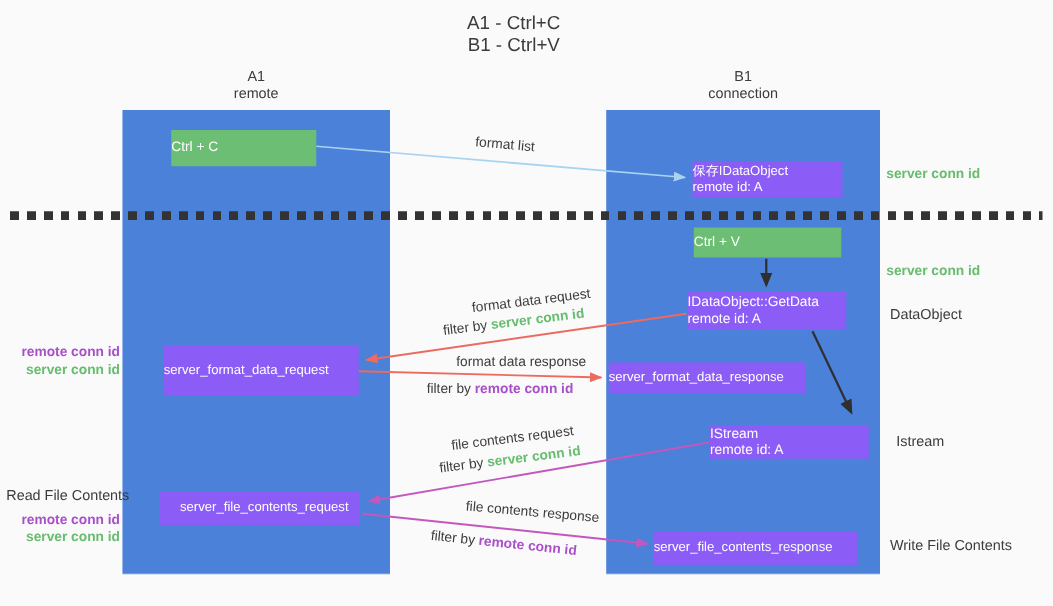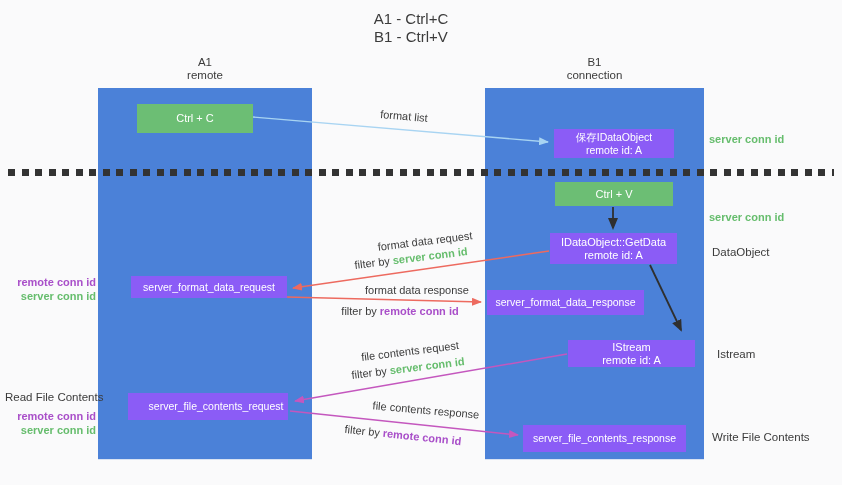--- a/index.html
+++ b/index.html
@@ -23,21 +23,21 @@
   }
   .col { position:absolute; background:#4b81d8; box-shadow:0 1px 0 #d9e2f2; }
 
   .divider {
     position:absolute; left:8px; top:169px; width:826px; height:7px;
     background:repeating-linear-gradient(90deg, #333 0 7px, transparent 7px 13.5px);
   }
 
   .node {
     position:absolute; display:flex; flex-direction:column;
-    align-items:center; justify-content:center;
+    align-items:flex-start; justify-content:center;
     color:#fff; text-align:center; white-space:nowrap;
     font-size:11px; line-height:13px;
   }
   .node.small { font-size:10.5px; }
   .green  { background:#6cbe74; }
   .orange { background:#8b5cf6; }
 
   svg.arrows { position:absolute; left:0; top:0; }
 
   .albl {
@@ -114,21 +114,21 @@
 
   <div class="node green" style="left:555px; top:182px; width:118px; height:24px;">
     <div>Ctrl + V</div>
   </div>
 
   <div class="node orange" style="left:550px; top:233px; width:127px; height:31px;">
     <div>IDataObject::GetData</div>
     <div>remote id: A</div>
   </div>
 
-  <div class="node orange small" style="left:131px; top:276px; width:156px; height:22px;">
+  <div class="node orange small" style="left:131px; top:276px; width:156px; height:40px;">
     <div>server_format_data_request</div>
   </div>
 
   <div class="node orange small" style="left:487px; top:290px; width:157px; height:25px;">
     <div>server_format_data_response</div>
   </div>
 
   <div class="node orange" style="left:568px; top:340px; width:127px; height:27px;">
     <div>IStream</div>
     <div>remote id: A</div>

